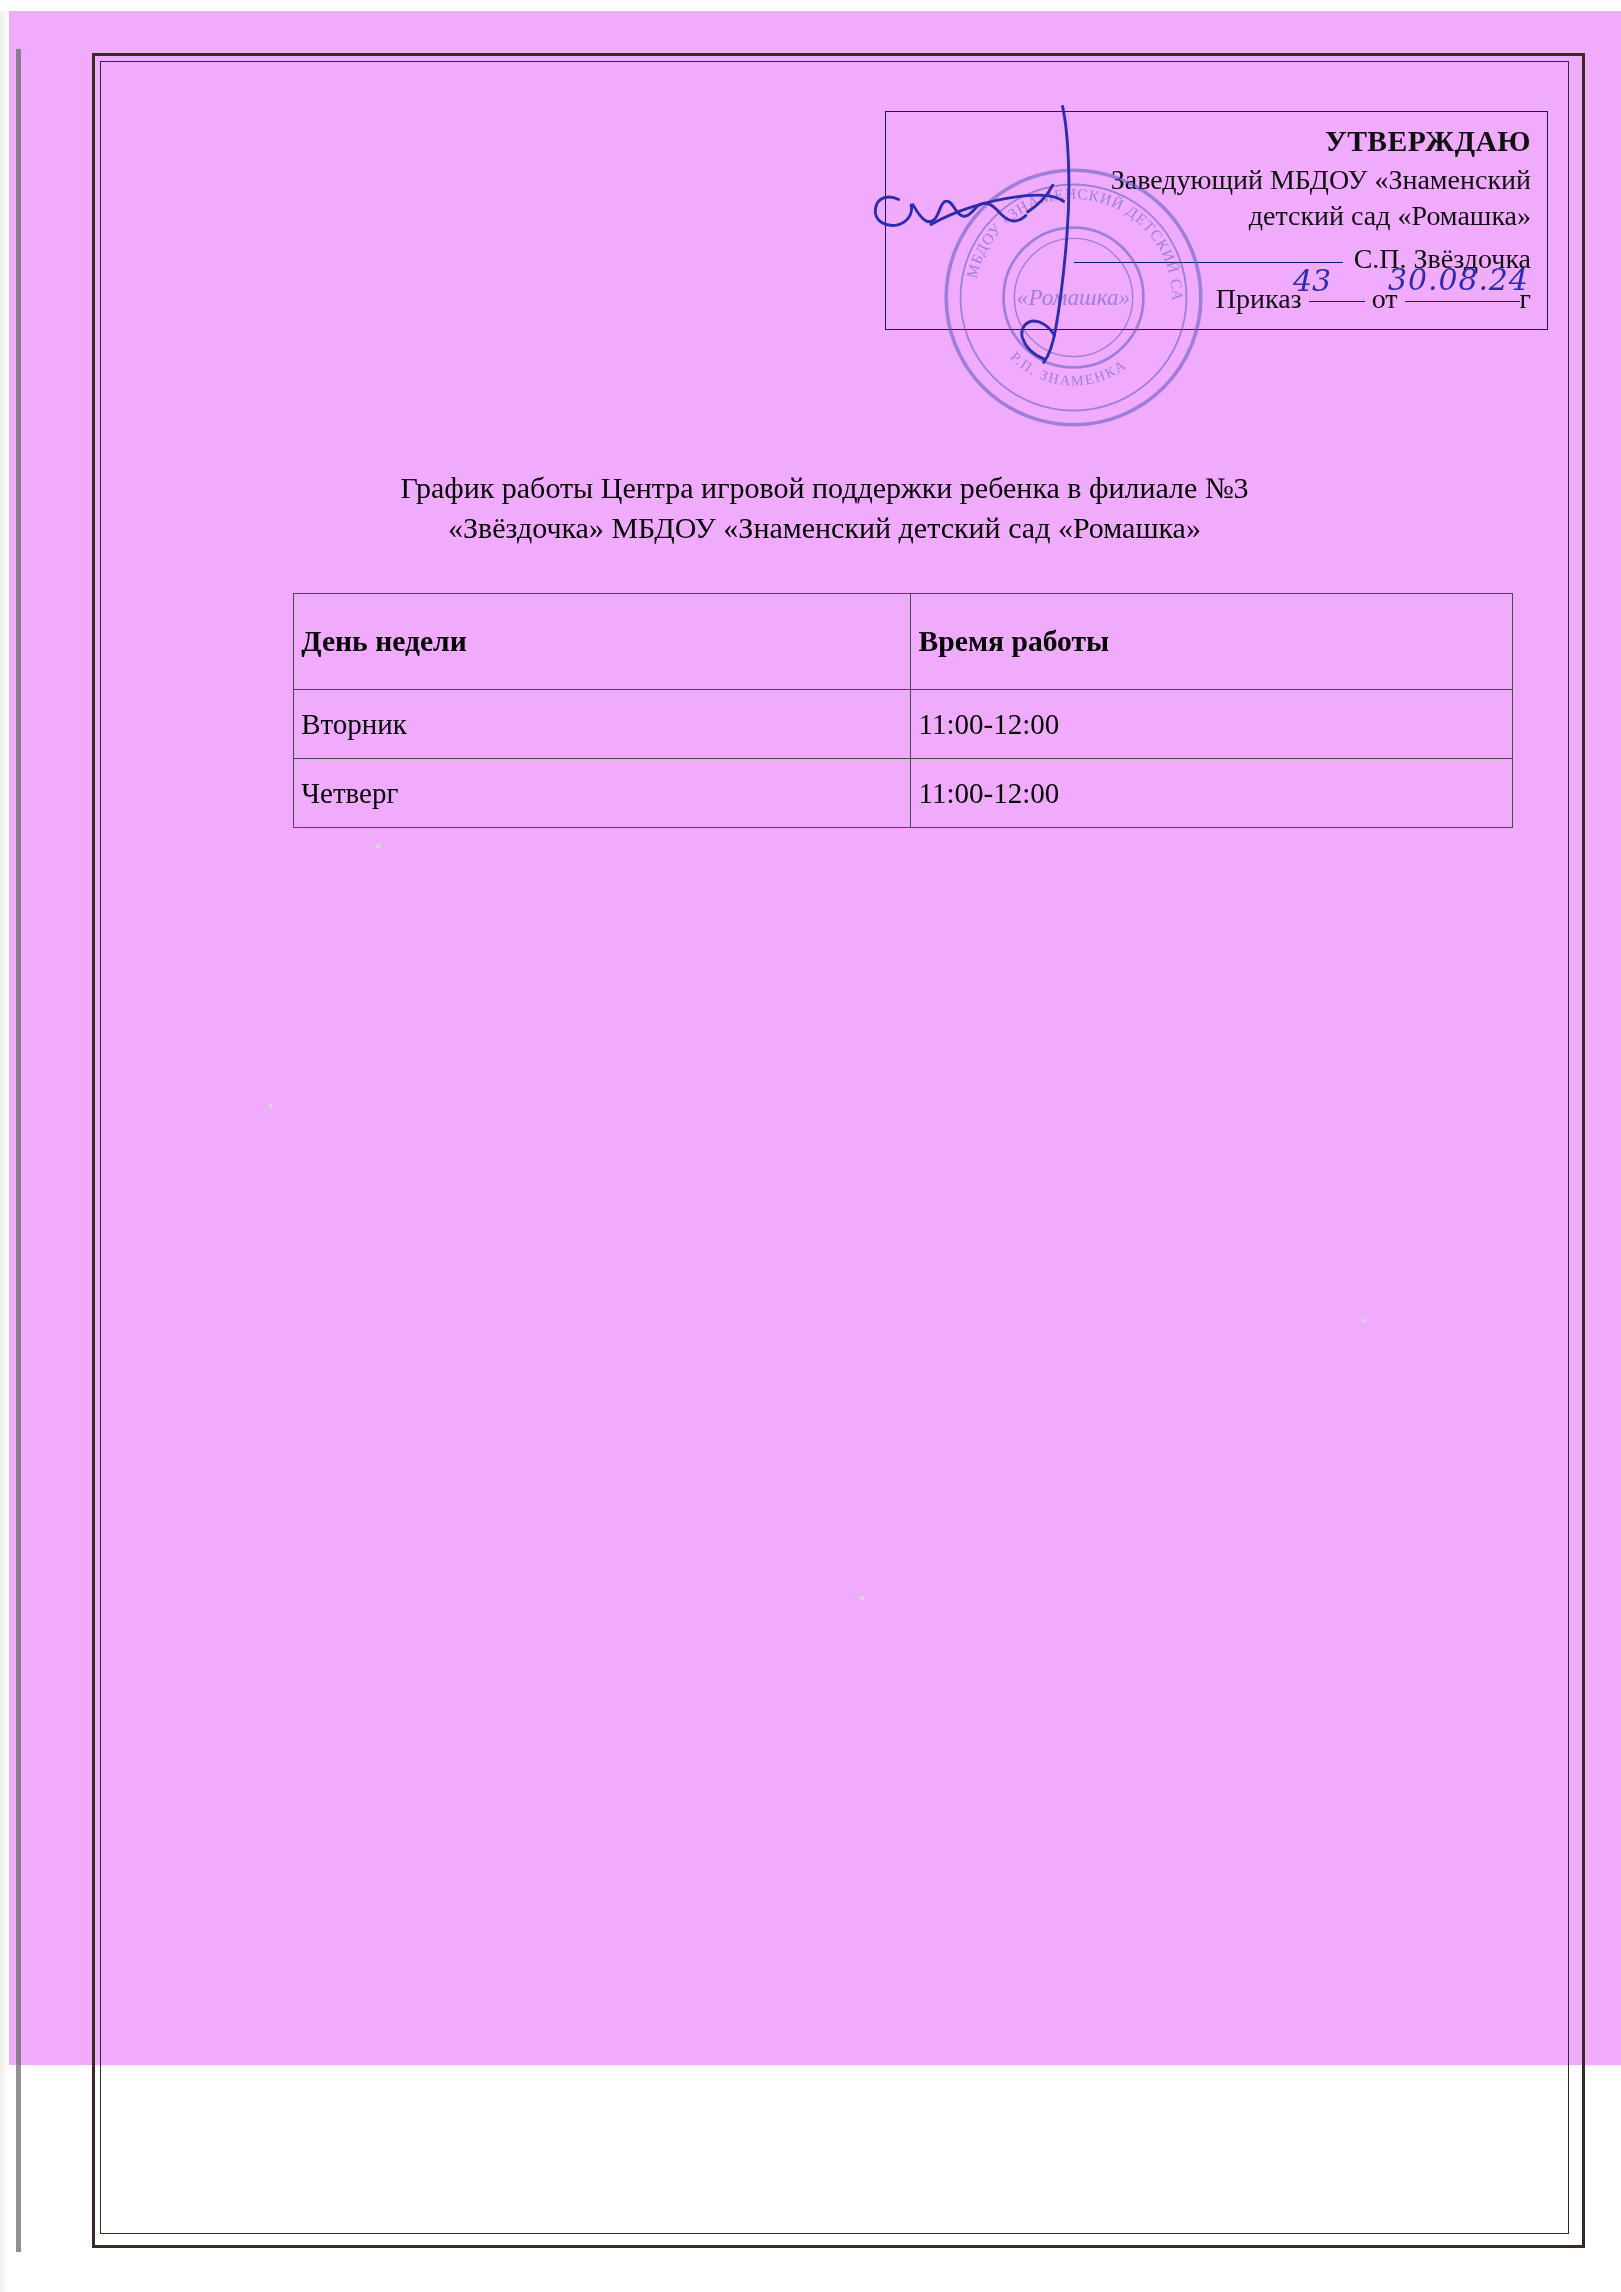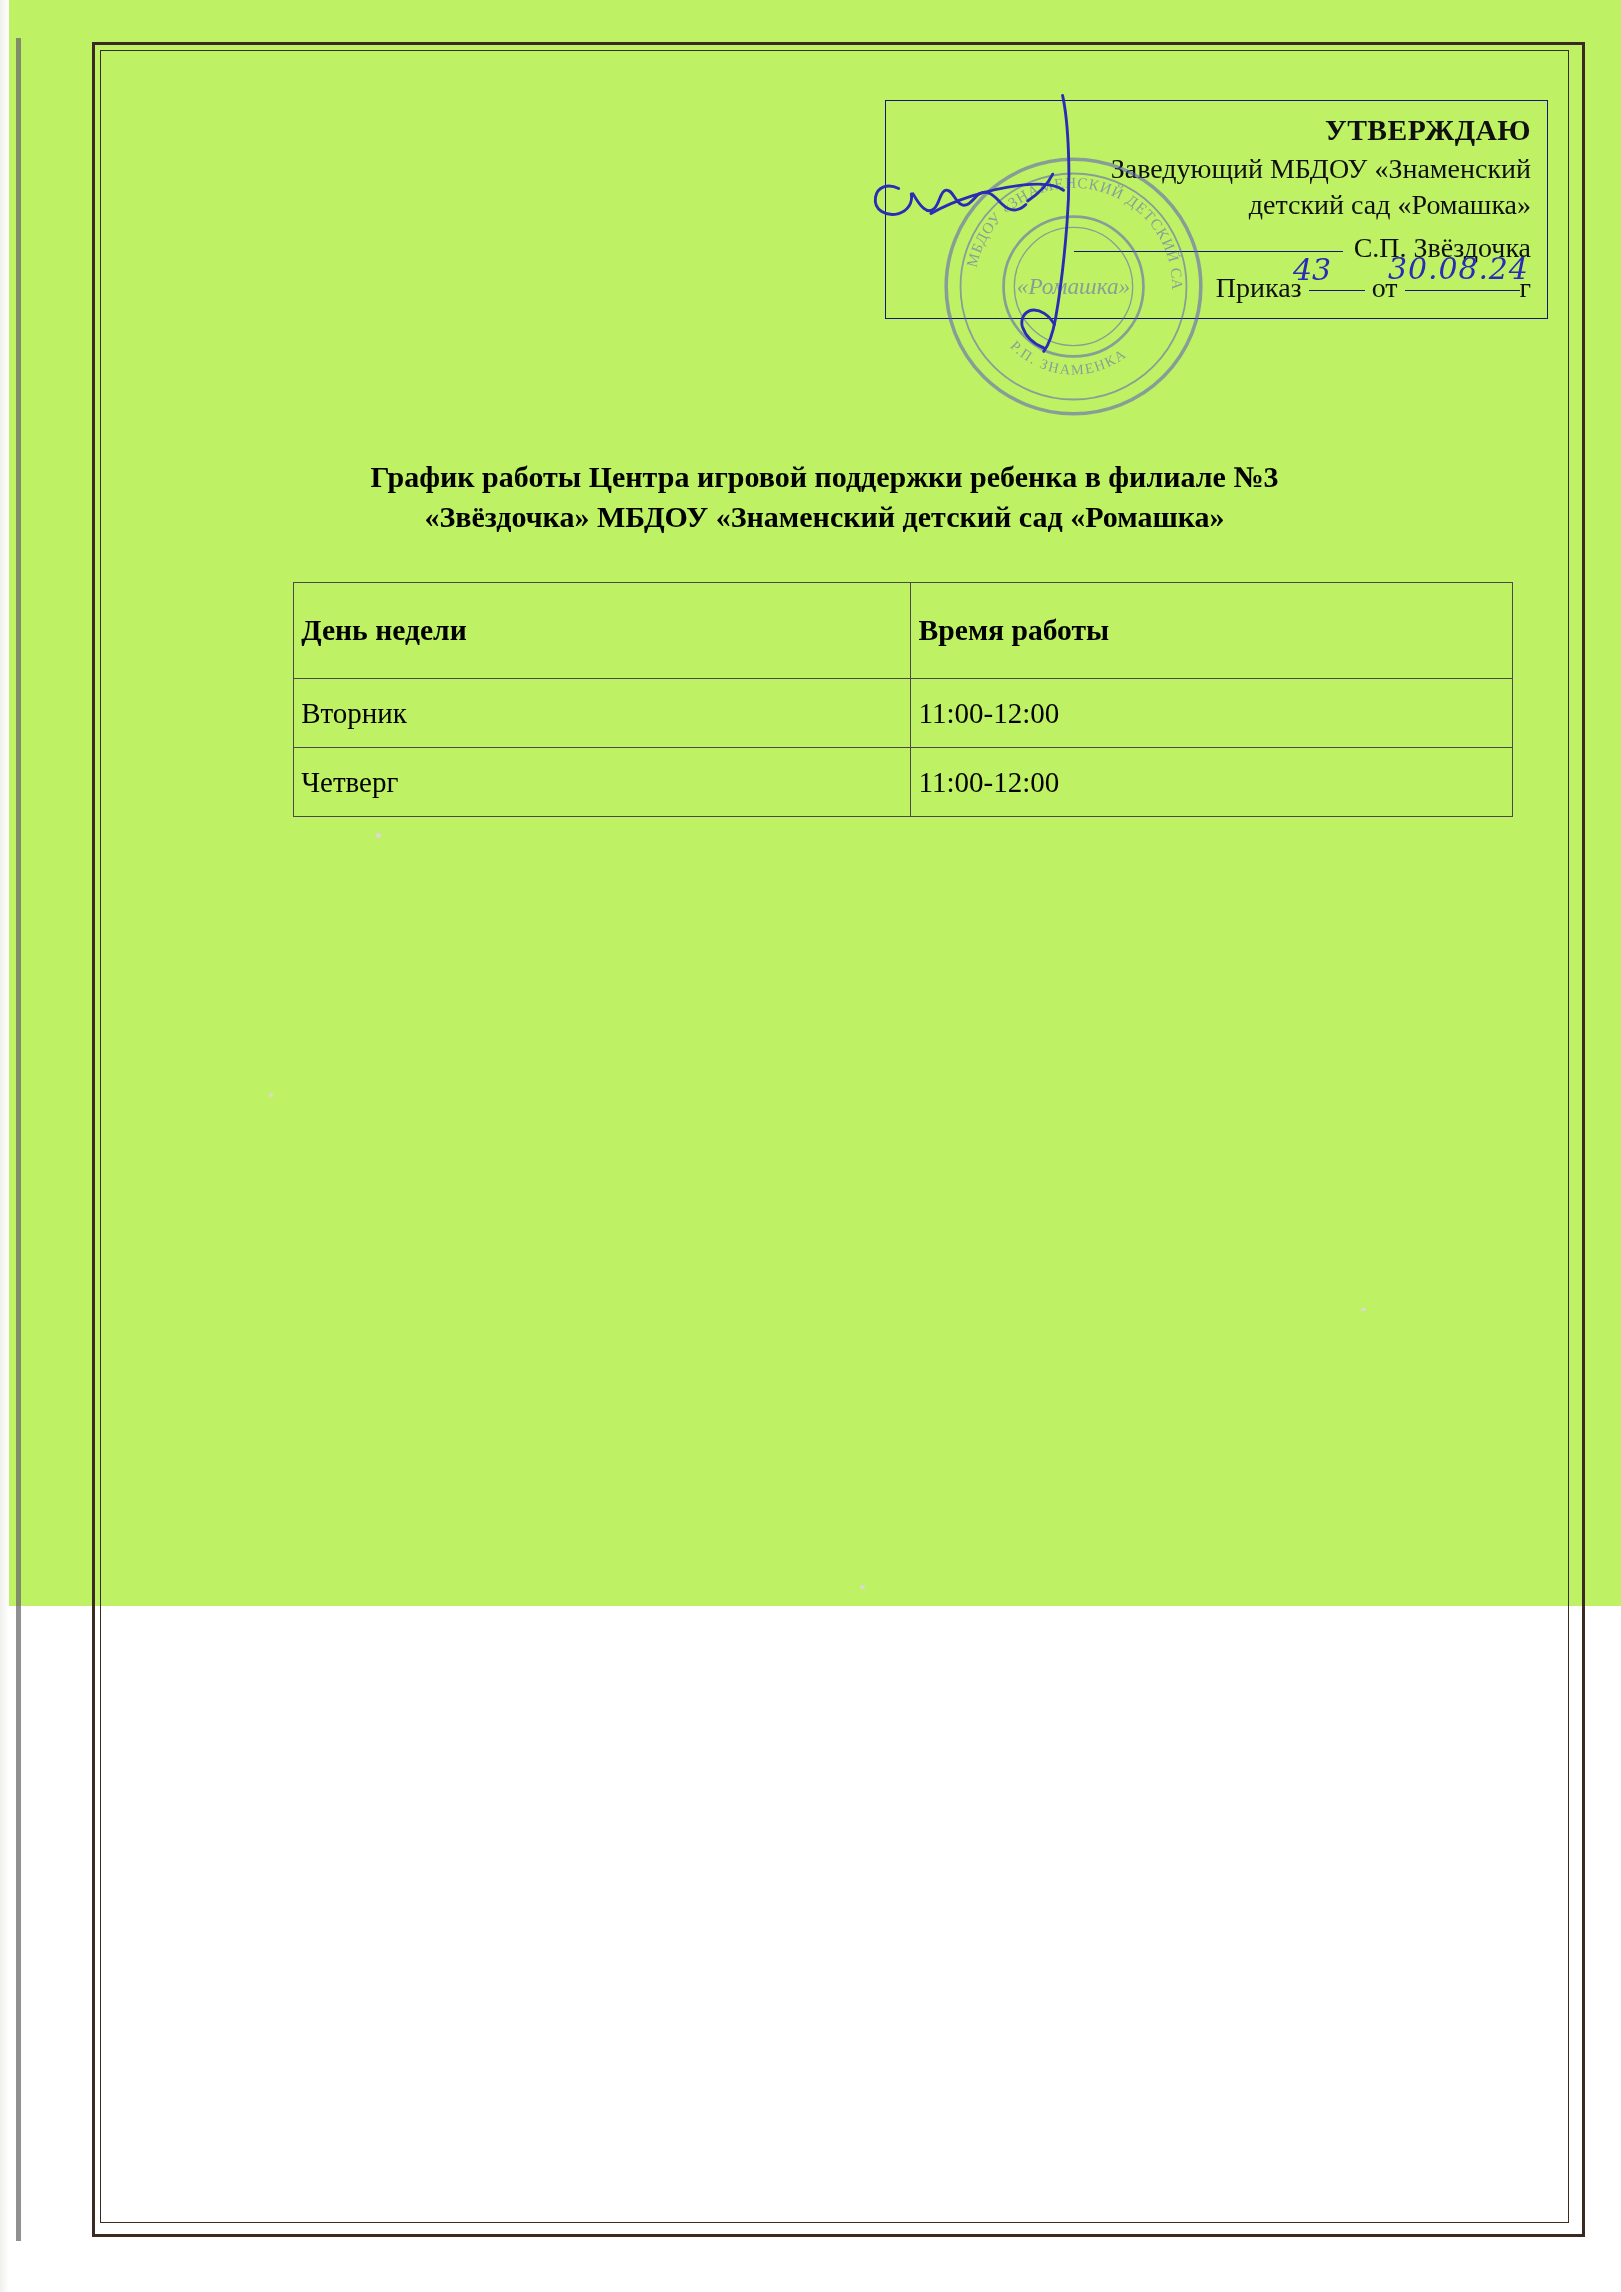--- a/index.html
+++ b/index.html
@@ -13,24 +13,24 @@
     position: relative;
     font-family: "Liberation Serif", serif;
     color: #000000;
     overflow: hidden;
   }
 
   
   .scan-page {
     position: absolute;
     left: 0;
-    top: 0;
+    top: 11px;
     width: 1622px;
-    height: 1606px;
-    background: #bef264;
+    height: 2054px;
+    background: #f0abfc;
   }
 
   
   .scan-edge-left {
     position: absolute;
     left: 0;
     top: 0;
     width: 9px;
     height: 2293px;
     background: linear-gradient(to right, #efefee, #ffffff);
@@ -154,21 +154,21 @@
   }
 
   
   .doc-title {
     position: absolute;
     left: 296px;
     top: 457px;
     width: 1057px;
     text-align: center;
     font-size: 30px;
-    font-weight: bold;
+    font-weight: normal;
     line-height: 1.33;
     color: #000;
   }
 
   
   .schedule-table {
     position: absolute;
     left: 293px;
     top: 582px;
     width: 1220px;

